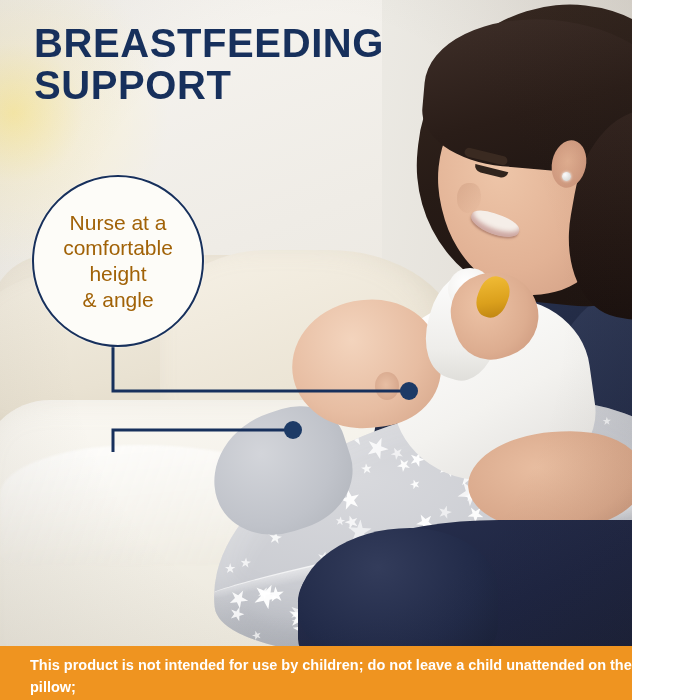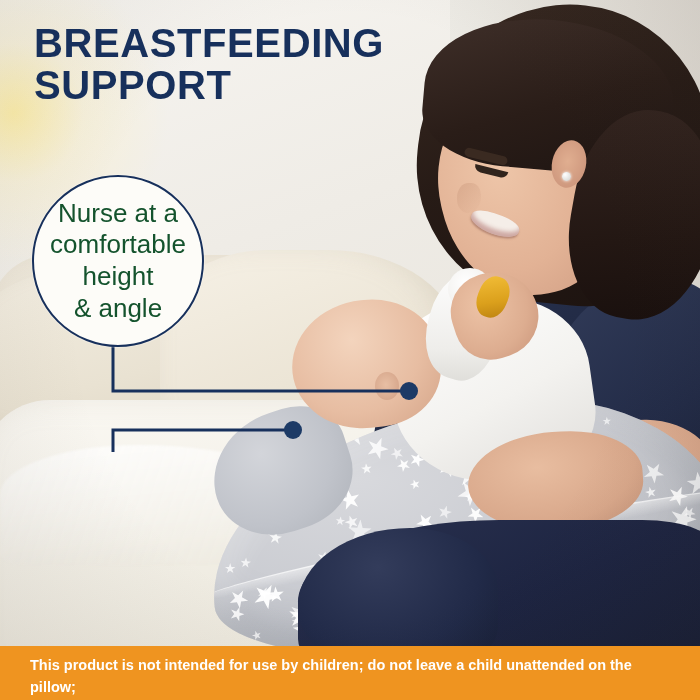--- a/index.html
+++ b/index.html
@@ -5,21 +5,21 @@
   html, body {
     margin: 0;
     padding: 0;
     background: #ffffff;
   }
   body {
     font-family: "Liberation Sans", sans-serif;
   }
   #poster {
     position: relative;
-    width: 700px;
+    width: 632px;
     height: 700px;
     overflow: hidden;
     background: #f2efe9;
   }
 
   
   .scene { position:absolute; inset:0; overflow:hidden; }
 
   .wall {
     position:absolute; left:0; top:0; width:700px; height:470px;
@@ -275,22 +275,22 @@
     border-radius:50%;
     background:#fdfcf8;
     border:2px solid #17305c;
     box-shadow: 0 0 0 1px rgba(255,255,255,0.25);
     display:flex;
     align-items:center;
     justify-content:center;
     text-align:center;
   }
   .bubble .btext {
-    color:#14532d;
-    font-size:26px;
+    color:#a16207;
+    font-size:21px;
     line-height:1.22;
     white-space: pre-line;
     padding: 0 16px;
   }
   #bubble1 { left:32px; top:175px; width:168px; height:168px; }
   #bubble2 { left:32px; top:454px; width:168px; height:168px; }
 
   .warning {
     position:absolute;
     left:0; bottom:0;

